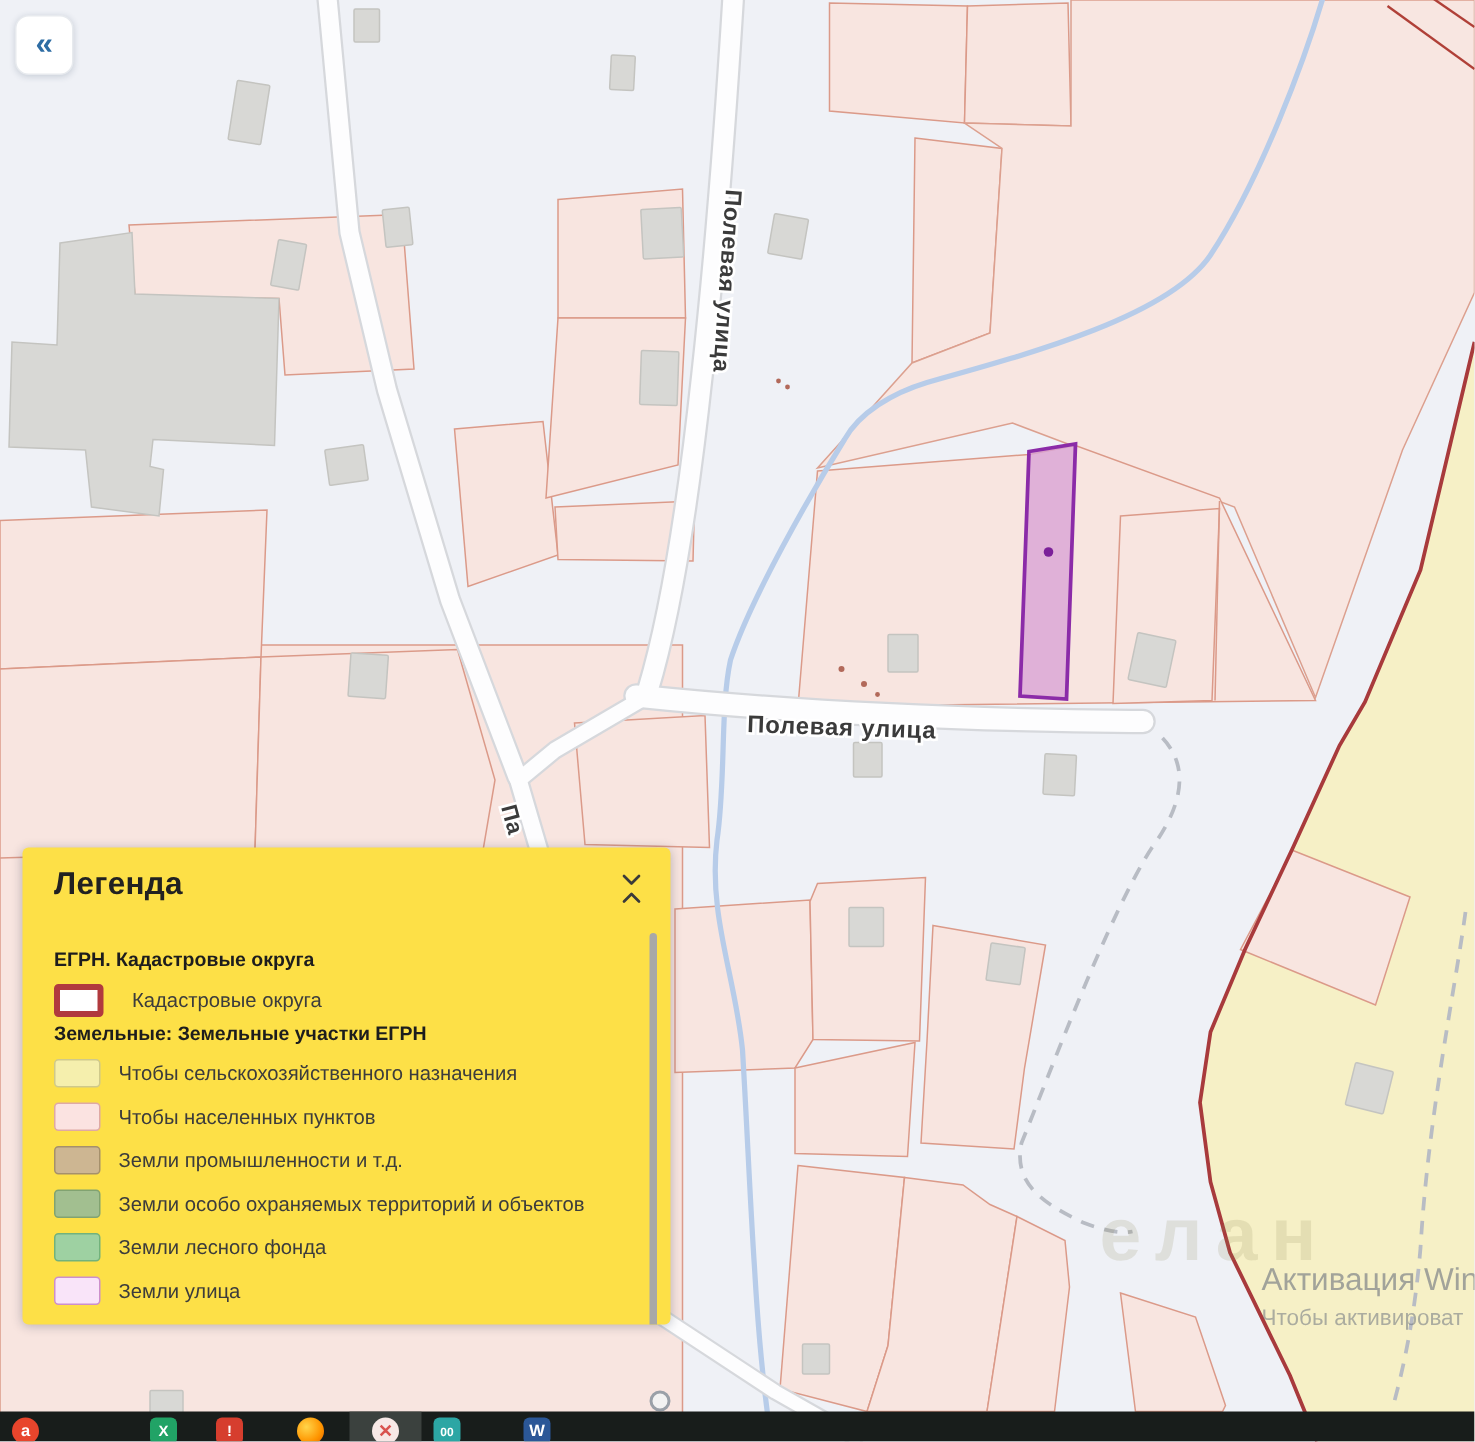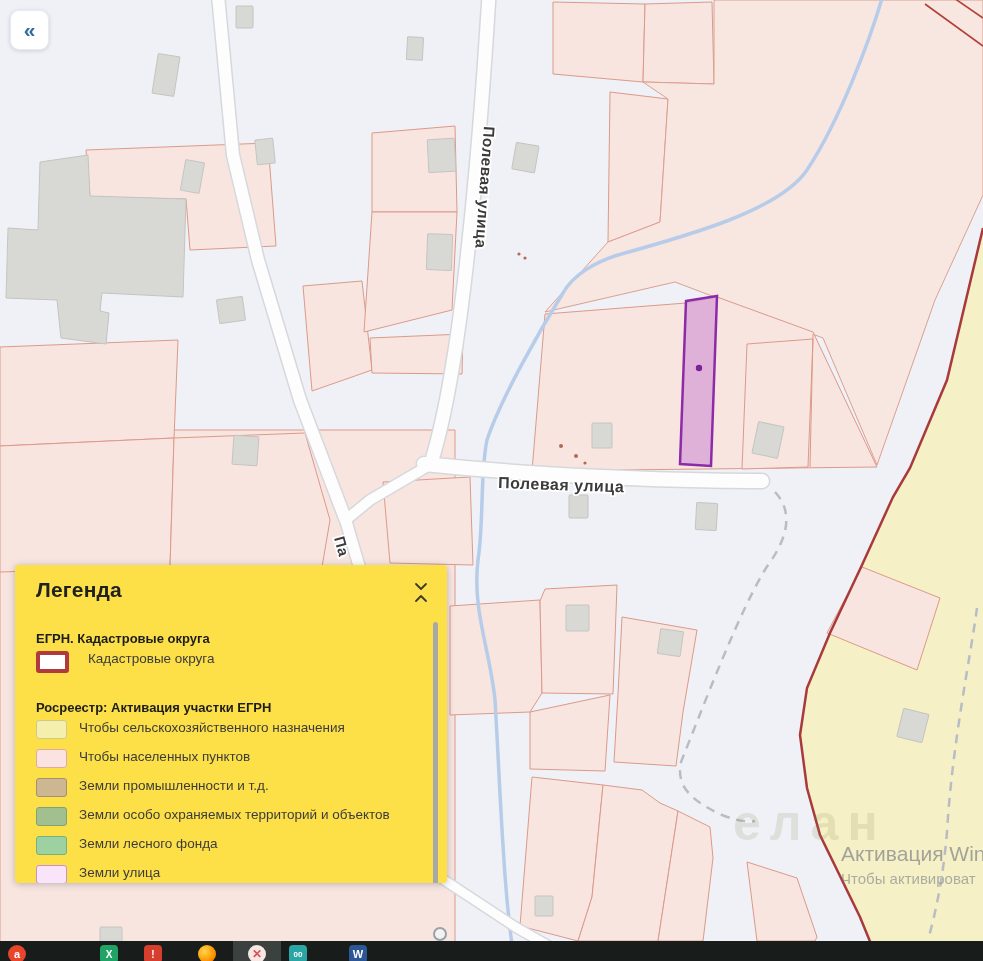--- a/index.html
+++ b/index.html
@@ -19,23 +19,23 @@
     color:#2e6da4;font-size:21px;font-weight:700;display:flex;align-items:center;
     justify-content:center;cursor:pointer;}
   
   #legend{position:absolute;left:15px;top:565px;width:432px;height:318px;background:#fde047;
     border-radius:4px;box-shadow:0 1px 7px rgba(30,40,60,.28);overflow:hidden;}
   #legend-head{display:flex;justify-content:space-between;align-items:flex-start;
     padding:13px 18px 0 21px;}
   #legend-title{font-size:21px;font-weight:700;color:#212121;letter-spacing:.2px;}
   #legend-collapse{margin-top:4px;cursor:pointer;}
   #legend-body{padding:0 21px;margin-top:24px;}
-  .lg-sec{margin-top:20px;}
+  .lg-sec{}
   .lg-sec-header{font-size:13px;font-weight:700;color:#1d1d1d;margin-bottom:5px;}
-  .lg-row{display:flex;align-items:flex-start;height:29px;}
+  .lg-row{display:flex;align-items:center;height:29px;}
   .lg-sw{width:31px;height:19px;border-radius:3px;border:1.5px solid #999;
     margin-right:12px;flex:0 0 auto;box-sizing:border-box;}
   .lg-sw--thick{width:33px;height:22px;border-width:4.5px;margin-right:19px;}
   .lg-label{font-size:13.5px;color:#3c3c3c;}
   #legend-scroll{position:absolute;right:9px;top:57px;width:5px;height:311px;
     background:#a8a8a8;border-radius:3px;}
   
   #win-wm{position:absolute;right:-58px;top:842px;width:200px;color:#6e7580;pointer-events:none;}
   #win-wm .l1{font-size:21px;opacity:.62;}
   #win-wm .l2{font-size:15px;opacity:.55;margin-top:4px;}
@@ -178,21 +178,21 @@
   </div>
   <div id="legend-body">
         <div class="lg-sec">
           <div class="lg-sec-header">ЕГРН. Кадастровые округа</div>
           <div class="lg-row">
             <span class="lg-sw lg-sw--thick" style="background: rgb(255, 255, 255); border-color: rgb(177, 58, 62);"></span>
             <span class="lg-label">Кадастровые округа</span>
           </div>
         </div>
         <div class="lg-sec">
-          <div class="lg-sec-header">Росреестр: Активация участки ЕГРН</div>
+          <div class="lg-sec-header">Земельные: Земельные участки ЕГРН</div>
           <div class="lg-row">
             <span class="lg-sw" style="background: rgb(245, 239, 173); border-color: rgb(207, 201, 139);"></span>
             <span class="lg-label">Чтобы сельскохозяйственного назначения</span>
           </div>
           <div class="lg-row">
             <span class="lg-sw" style="background: rgb(251, 227, 225); border-color: rgb(223, 169, 164);"></span>
             <span class="lg-label">Чтобы населенных пунктов</span>
           </div>
           <div class="lg-row">
             <span class="lg-sw" style="background: rgb(205, 182, 146); border-color: rgb(165, 144, 108);"></span>

